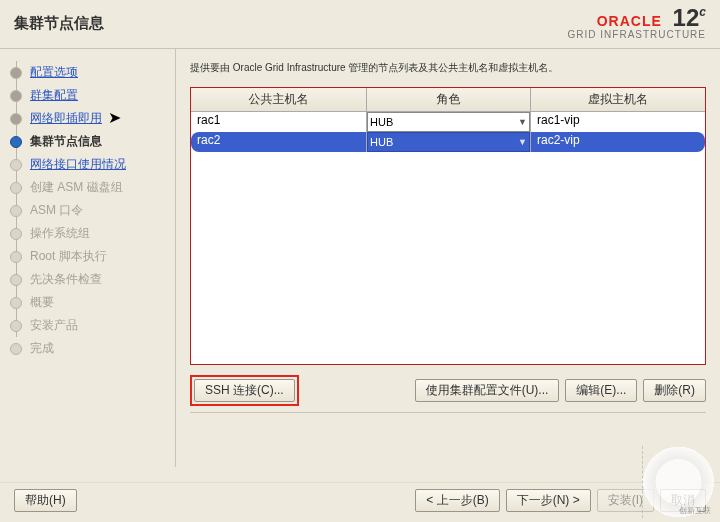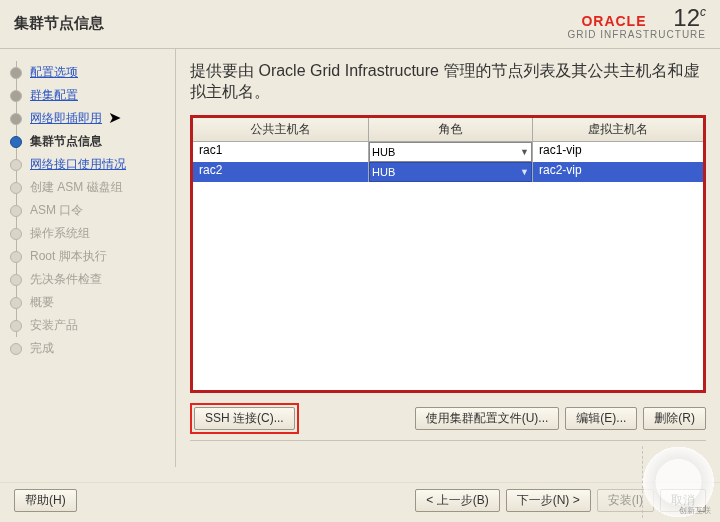--- a/index.html
+++ b/index.html
@@ -33,22 +33,22 @@
   }
   .logo-oracle {
     color: #e2261d;
     font-weight: bold;
     font-size: 14px;
     letter-spacing: 1px;
   }
   .logo-twelve {
     color: #333;
     font-size: 24px;
-    font-weight: normal;
-    margin-left: 24px;
+    font-weight: bold;
+    margin-left: 8px;
   }
   .logo-twelve sup { font-size: 12px; font-style: italic; vertical-align: top; }
   .logo-sub { color: #777; font-size: 10px; letter-spacing: 1px; }
   .main {
     display: flex;
     height: 418px;
   }
   .sidebar {
     width: 176px;
     border-right: 1px solid #c9c4b8;
@@ -77,43 +77,43 @@
   .bullet.current { background: #2a6bbf; border-color: #1d4d8b; }
   .step a { color: #2a55c4; text-decoration: underline; cursor: pointer; }
   .step.current span { font-weight: bold; color: #333; }
   .step.disabled span { color: #a7a298; }
   .content {
     flex: 1;
     padding: 12px 14px 8px 14px;
     display: flex;
     flex-direction: column;
   }
-  .desc { font-size: 16px; margin-bottom: 12px; color: #333; }
+  .desc { font-size: 10px; margin-bottom: 12px; color: #333; }
   .table-wrap {
-    border: 3px solid #b91c1c;
+    border: 1px solid #b91c1c;
     background: #fff;
     height: 278px;
     overflow: hidden;
   }
   .thead {
     display: flex;
     background: linear-gradient(#f6f2e6,#e8e3d4);
     border-bottom: 1px solid #aaa;
     font-size: 12px;
   }
   .th {
     padding: 3px 6px;
     border-right: 1px solid #aaa;
     text-align: center;
   }
   .th:last-child { border-right: none; }
   .col1 { width: 176px; }
   .col2 { width: 164px; }
   .col3 { flex: 1; }
-  .trow { display: flex; font-size: 12px; }
+  .trow { display: flex; font-size: 12px; border-radius: 8px; }
   .td { padding: 1px 6px; border-right: 1px solid #aaa; }
   .td:last-child { border-right: none; }
   .trow.normal { background: #fff; color:#000; }
   .trow.selected { background: #3a5fcd; color: #fff; }
   .role-cell {
     display:flex; align-items:center; justify-content:space-between;
     background: #fff; color:#000; border:1px solid #888; height:20px;
     padding:0 2px; font-size:11px;
   }
   .role-cell.sel { background:#3a5fcd; color:#fff; border-color:#2b4aaa;}

